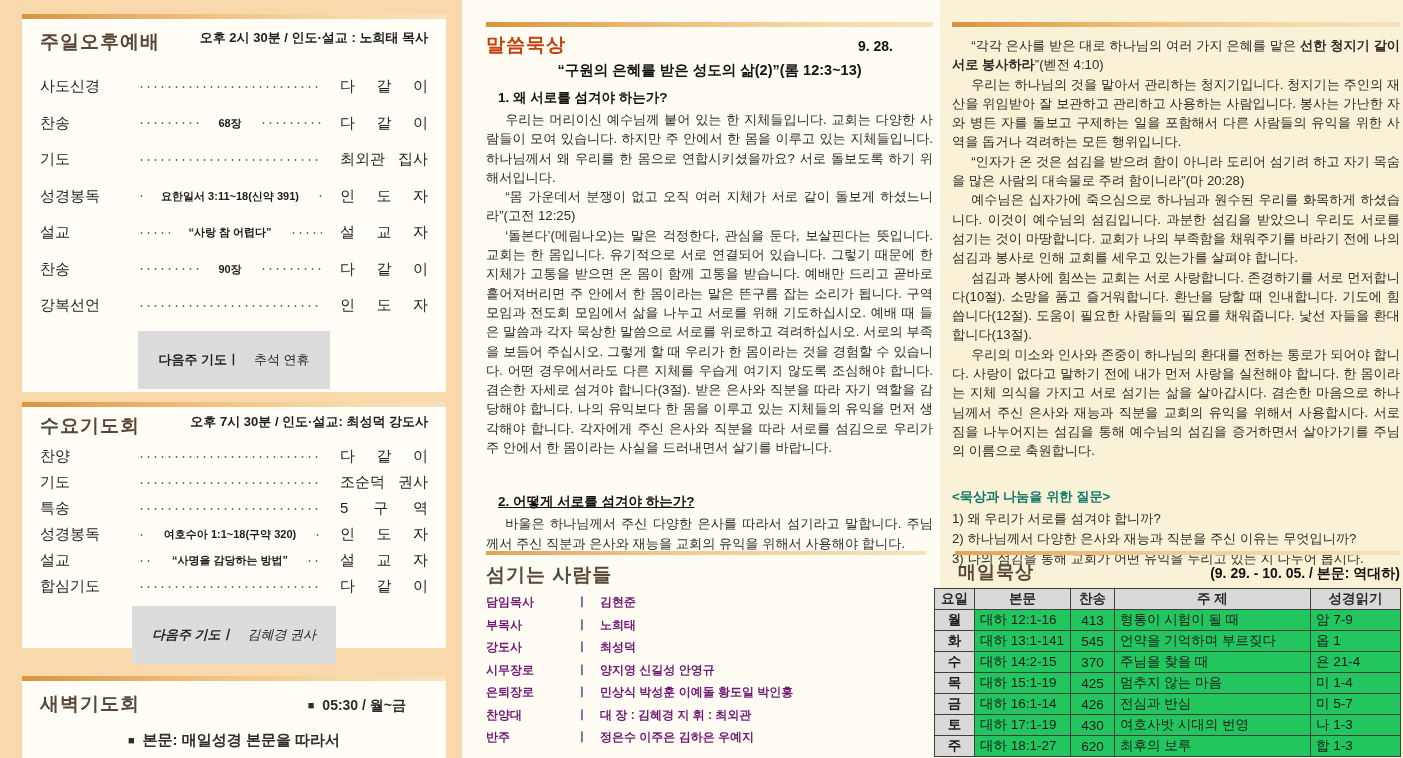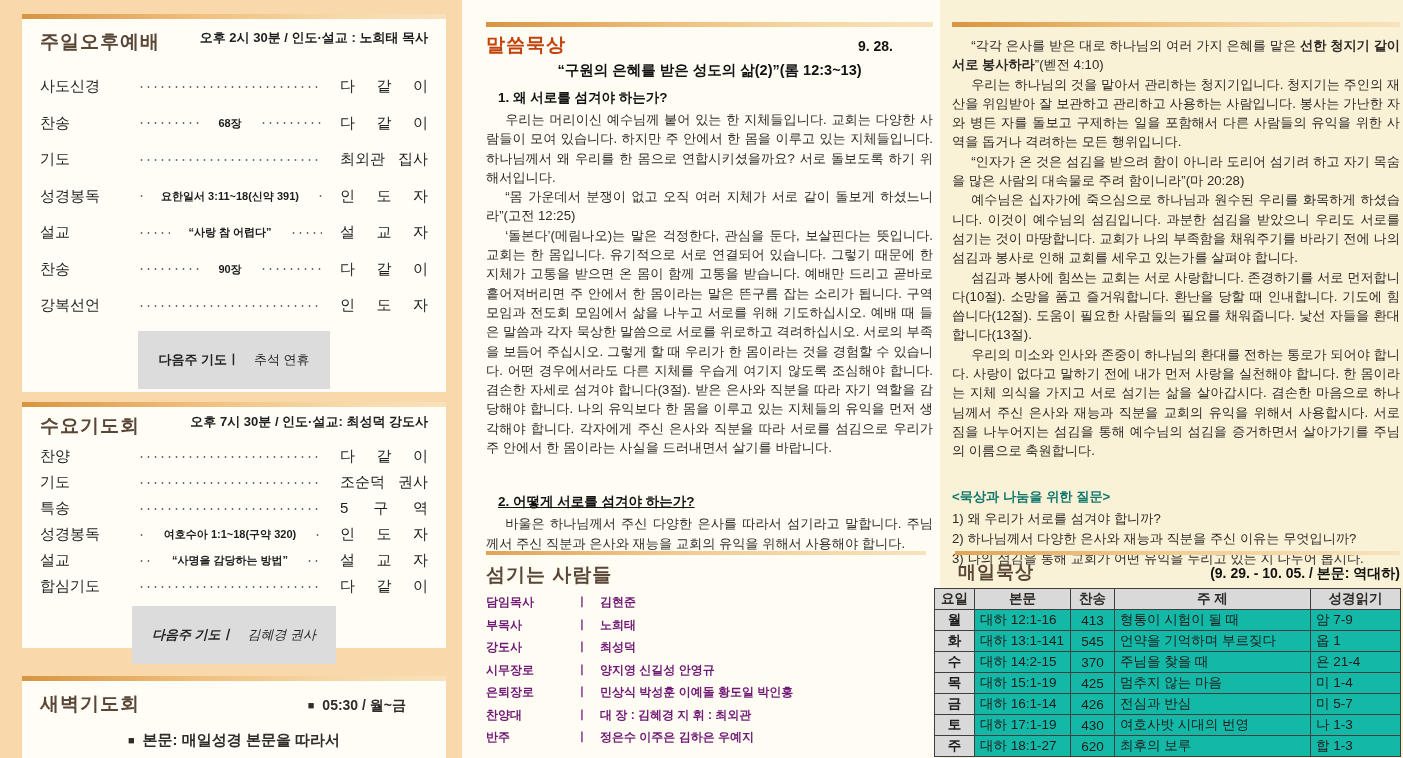--- a/index.html
+++ b/index.html
@@ -70,21 +70,21 @@
   
   .daily { position:absolute; left:934px; top:551px; width:466px; }
   .daily-bar { height:4px; margin-left:21px; background:linear-gradient(to right,#DFA458,#F2CB92 45%,#F8E2BC); }
   .daily-head { display:flex; justify-content:space-between; align-items:baseline; margin-top:5px; }
   .daily-title { font-size:18px; font-weight:bold; color:#5A4636; margin-left:24px; letter-spacing:1px; }
   .daily-range { font-size:14px; font-weight:bold; color:#111; }
   table.daily-tbl { border-collapse:collapse; width:100%; margin-top:4px; table-layout:fixed; }
   .daily-tbl th, .daily-tbl td { border:1px solid #3f3f3f; font-size:13.5px; padding:1px 5px; height:21px; }
   .daily-tbl th { background:#D9D9D9; font-weight:bold; text-align:center; }
   .daily-tbl td.day { background:#D9D9D9; text-align:center; font-weight:bold; }
-  .daily-tbl td { background:#14b8a6; color:#1d1d1d; }
+  .daily-tbl td { background:#22c55e; color:#1d1d1d; }
   .daily-tbl td.hymn { text-align:center; }
   .col-day{width:40px;} .col-text{width:96px;} .col-hymn{width:44px;} .col-subj{width:196px;} .col-read{width:90px;}
 </style>
 </head>
 <body>
 
 <div class="left-page"></div>
 <div class="mid-page"></div>
 
 <div class="panel" style="top:14px;height:378px;">

